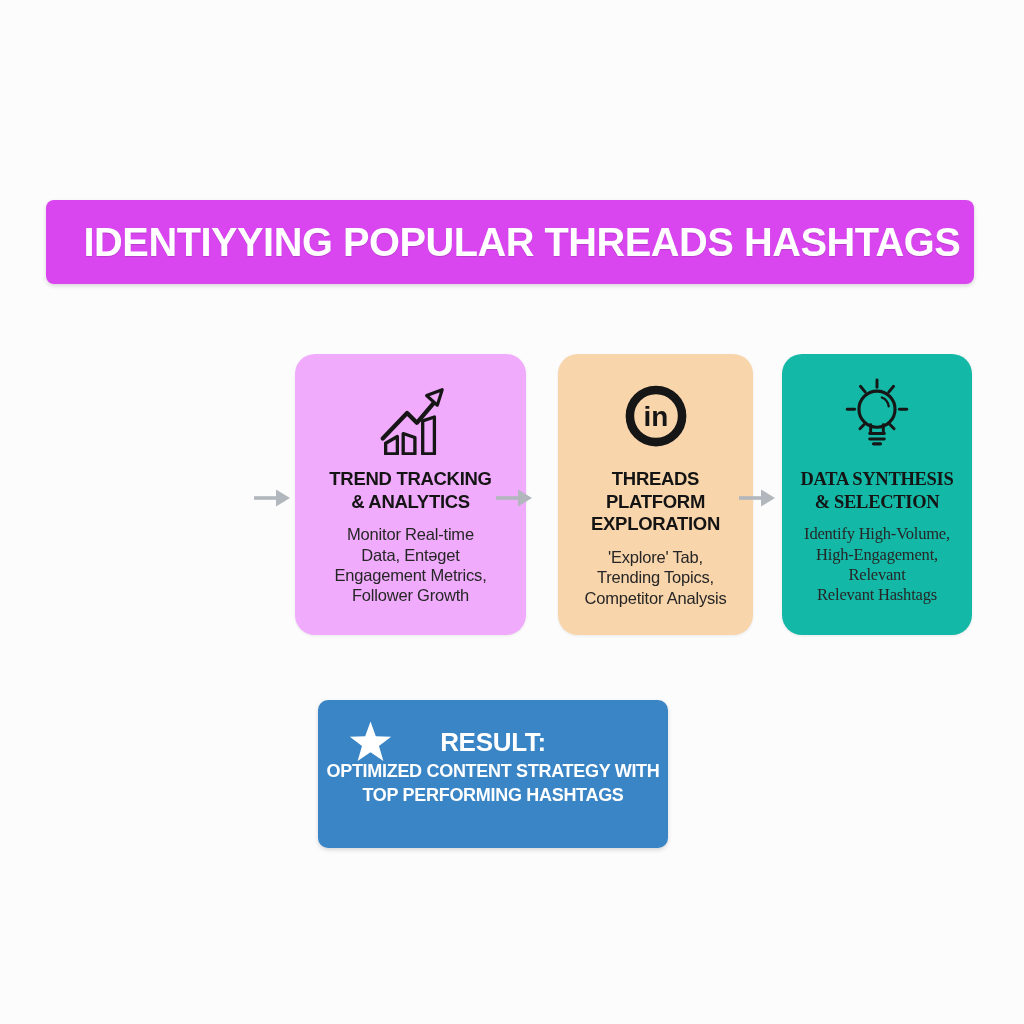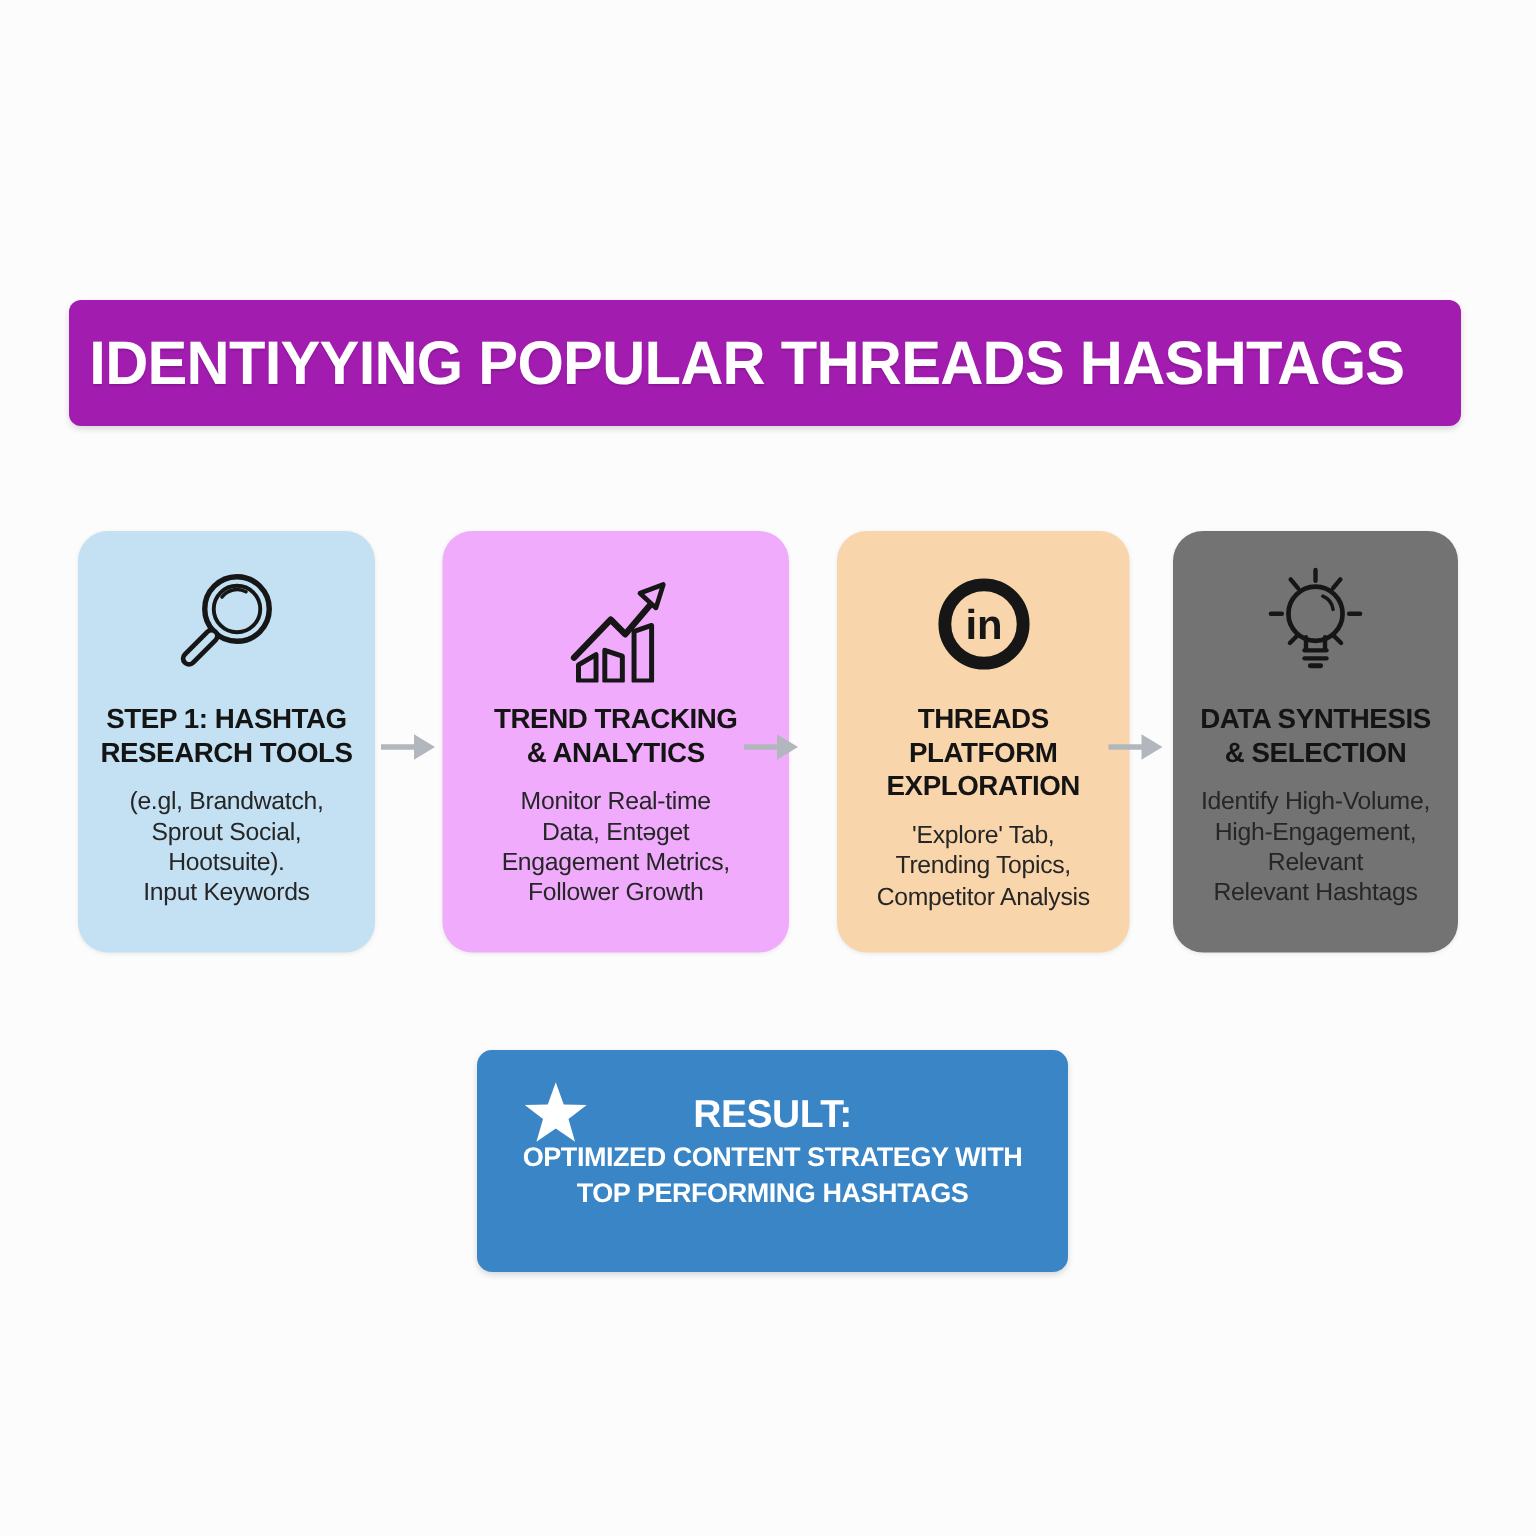--- a/index.html
+++ b/index.html
@@ -3,55 +3,55 @@
 <meta charset="utf-8">
 <style>
   html,body{margin:0;padding:0;}
   .canvas{
     position:relative;width:1024px;height:1024px;background:#fcfcfd;
     font-family:"Liberation Sans",sans-serif;overflow:hidden;
   }
   
   .banner{
     position:absolute;left:46px;top:200px;width:928px;height:84px;
-    background:#a21caf;border-radius:8px;
-    display:flex;align-items:center;justify-content:flex-start;
+    background:#d946ef;border-radius:8px;
+    display:flex;align-items:center;justify-content:flex-end;
     box-shadow:0 2px 4px rgba(0,0,0,.15);
   }
   .banner-text{
     color:#ffffff;font-weight:bold;font-size:41px;letter-spacing:-.5px;
     transform:scaleX(.97);white-space:nowrap;
     text-shadow:0 1px 1px rgba(0,0,0,.15);
   }
   
   .card{
     position:absolute;top:354px;height:281px;border-radius:20px;
     display:flex;flex-direction:column;align-items:center;
     padding:24px 8px 0;box-sizing:border-box;
     box-shadow:0 1px 3px rgba(0,0,0,.08);
   }
   .card-0{left:52px;width:198px;background:#c3e1f3;}
   .card-1{left:295px;width:231px;background:#f0abfc;}
   .card-2{left:558px;width:195px;background:#f9d5ab;}
-  .card-3{left:782px;width:190px;background:#737373;}
+  .card-3{left:782px;width:190px;background:#14b8a6;font-family:Liberation Serif, serif;}
   .card-icon{height:76px;display:flex;align-items:center;justify-content:center;}
   .card-title{
     margin-top:14px;font-weight:bold;font-size:18.5px;line-height:1.22;
     letter-spacing:-.3px;text-align:center;color:#141414;white-space:pre-line;
   }
   .card-body{
     margin-top:11px;font-size:16.5px;line-height:1.24;letter-spacing:-.2px;
     text-align:center;color:#262626;white-space:pre-line;
   }
   
   .flow-arrow{position:absolute;top:486px;width:40px;height:24px;}
   .flow-arrow-0{left:252px;} .flow-arrow-1{left:494px;} .flow-arrow-2{left:737px;}
   
   .result{
-    position:absolute;left:318px;top:700px;width:394px;height:148px;
+    position:absolute;left:318px;top:700px;width:350px;height:148px;
     background:#3a85c6;border-radius:10px;box-sizing:border-box;
     padding-top:27px;text-align:center;color:#fff;
     box-shadow:0 2px 4px rgba(0,0,0,.15);
   }
   .result-star{position:absolute;left:30px;top:21px;}
   .result-label{font-size:26px;font-weight:bold;letter-spacing:-.3px;}
   .result-body{
     margin-top:1px;font-size:18px;font-weight:bold;line-height:1.35;
     letter-spacing:-.3px;white-space:pre-line;
   }
@@ -59,37 +59,20 @@
 </style>
 </head>
 <body>
 
 <div class="canvas">
 
   <div class="banner">
     <div class="banner-text">IDENTIYYING POPULAR THREADS HASHTAGS</div>
   </div>
 
-  <div class="card card-0">
-    <div class="card-icon">
-      <svg width="76" height="76" viewBox="0 0 76 76" fill="none">
-        <circle cx="45" cy="28" r="21.5" stroke="#161616" stroke-width="3.6"></circle>
-        <circle cx="45" cy="28" r="15.5" stroke="#161616" stroke-width="2.6"></circle>
-        <path d="M35 20 A12.5 12.5 0 0 1 51 16.5" stroke="#161616" stroke-width="2.4" stroke-linecap="round"></path>
-        <line x1="28" y1="46" x2="13" y2="61" stroke="#161616" stroke-width="11" stroke-linecap="round"></line>
-        <line x1="28" y1="46" x2="13" y2="61" stroke="#c3e1f3" stroke-width="4.5" stroke-linecap="round"></line>
-      </svg>
-    </div>
-    <div class="card-title">STEP 1: HASHTAG
-RESEARCH TOOLS</div>
-    <div class="card-body">(e.gl, Brandwatch,
-Sprout Social,
-Hootsuite).
-Input Keywords</div>
-  </div>
 
   <div class="flow-arrow flow-arrow-0">
     <svg width="40" height="24" viewBox="0 0 40 24">
       <line x1="2" y1="12" x2="27" y2="12" stroke="#b2b7bd" stroke-width="3.6"></line>
       <polygon points="24,3.5 38,12 24,20.5" fill="#b2b7bd"></polygon>
     </svg>
   </div>
 
   <div class="card card-1">
     <div class="card-icon">

